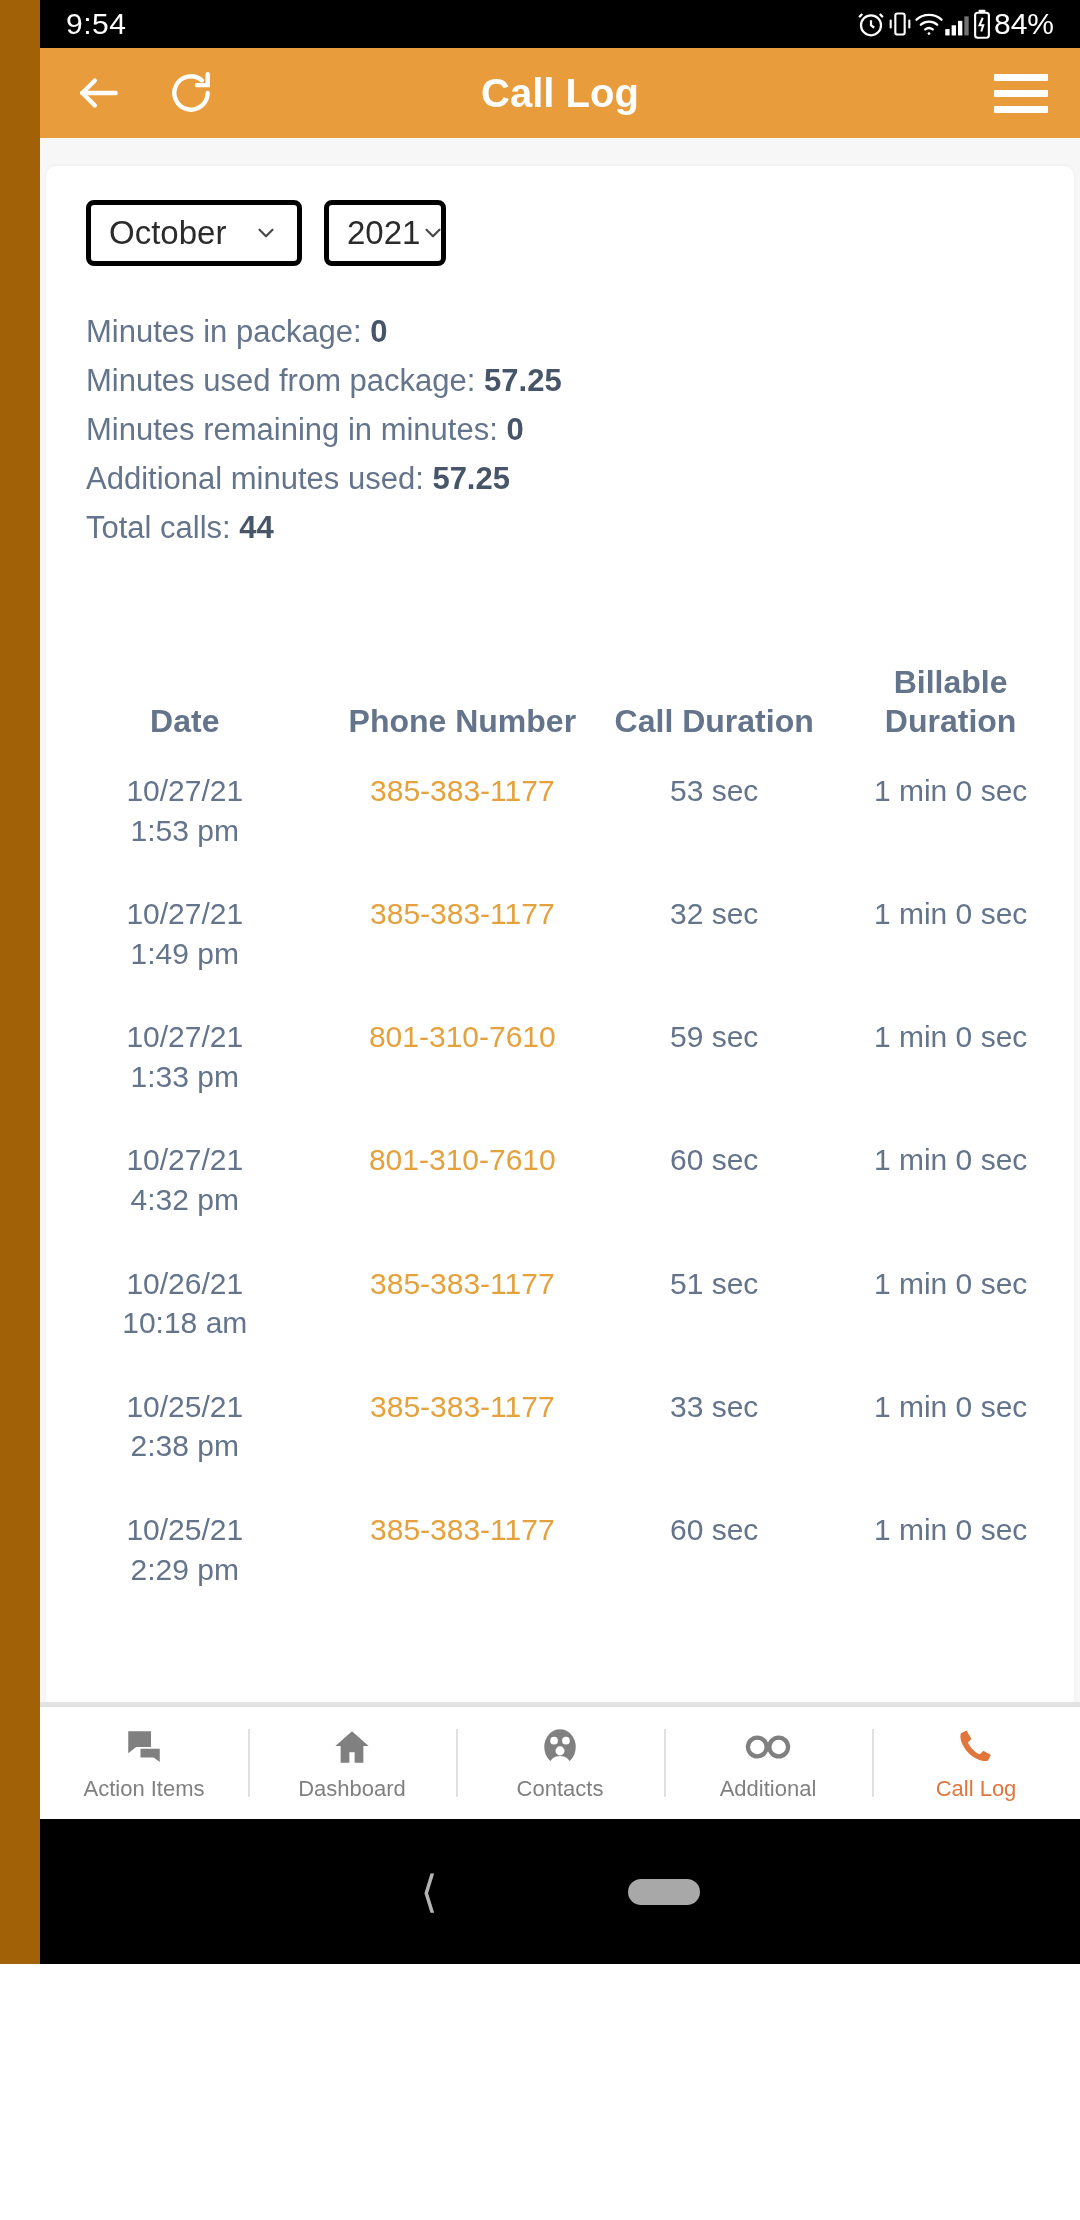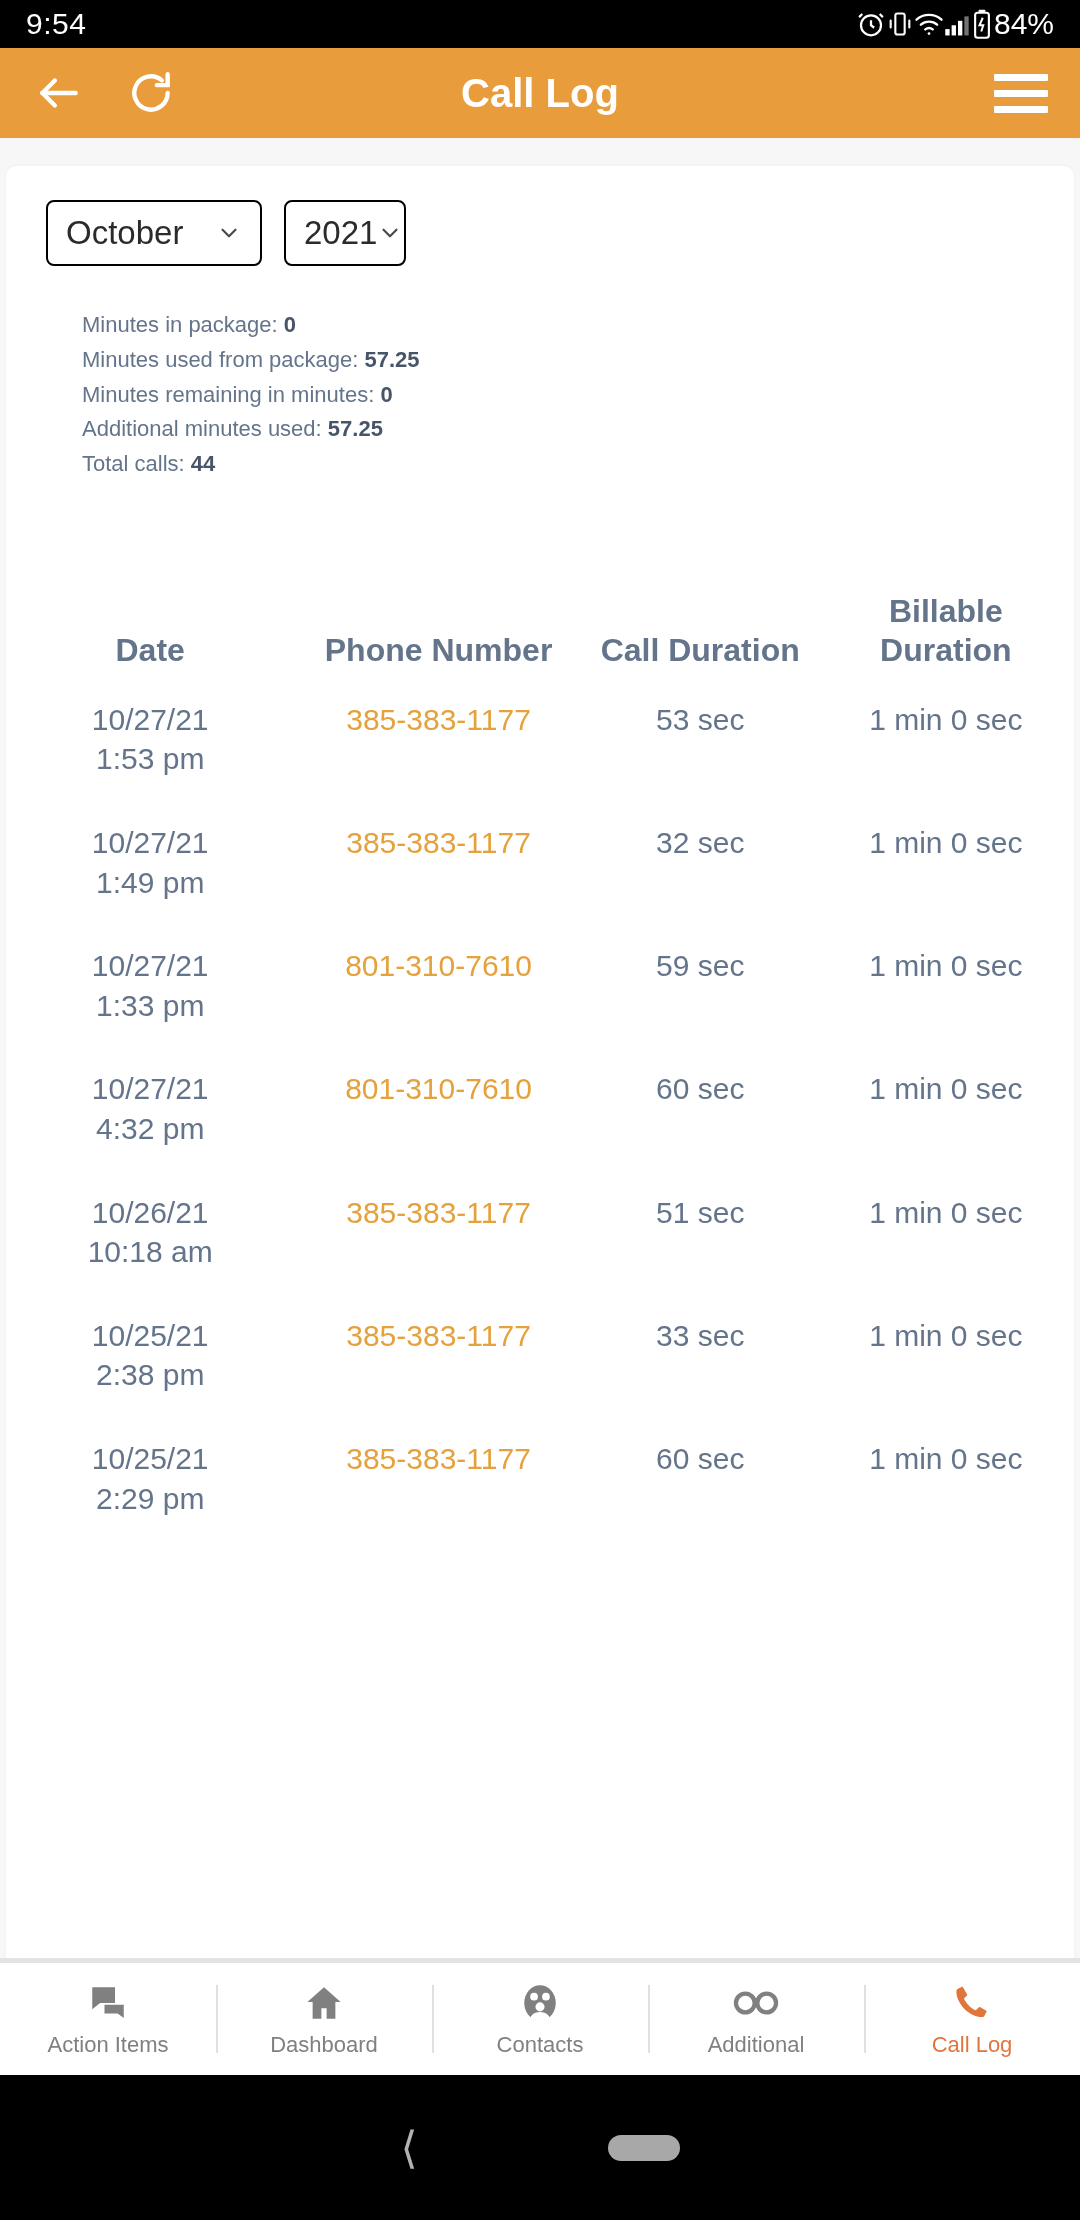--- a/index.html
+++ b/index.html
@@ -2,21 +2,21 @@
 <html><head>
 <meta charset="utf-8">
 <style>
   * { margin:0; padding:0; box-sizing:border-box; }
   html,body { width:1080px; height:2220px; }
   body {
     font-family:"Liberation Sans", sans-serif;
     background:#ffffff;
     overflow:hidden;
   }
-  .phone { position:relative; width:1080px; height:2220px; display:flex; flex-direction:column; background:#8b5cf6; }
+  .phone { position:relative; width:1080px; height:1964px; display:flex; flex-direction:column; background:#a16207;padding-left:40px; }
 
   
   .statusbar {
     height:48px; background:#000; color:#fff;
     display:flex; align-items:center; justify-content:space-between;
     padding:0 26px; flex:0 0 48px;
   }
   .sb-time { font-size:30px; font-weight:400; letter-spacing:.5px; }
   .sb-right { display:flex; align-items:center; }
   .sb-right svg { display:block; }
@@ -39,29 +39,29 @@
   
   .scroll-area { flex:1; position:relative; background:#f7f7f7; overflow:hidden; padding-top:28px; }
   .card {
     background:#fff; border-radius:10px 10px 0 0; margin:0 6px;
     min-height:100%; padding:34px 0 0 0;
     box-shadow:0 -1px 3px rgba(0,0,0,.04);
   }
 
   .filters { display:flex; gap:22px; padding:0 40px; }
   .select {
-    position:relative; border:2px solid #000000; border-radius:8px; background:#fff;
+    position:relative; border:5px solid #000000; border-radius:8px; background:#fff;
     height:66px; display:flex; align-items:center; padding:0 18px; color:#2b2b2b; font-size:33px;
   }
   .select.month { width:216px; justify-content:space-between; }
   .select.year  { width:122px; justify-content:space-between; padding-right:12px;}
   .chev { width:26px; height:26px; flex:0 0 26px; }
 
   .summary { padding:42px 40px 0 40px; }
-  .summary-line { font-size:22px; color:#64748b; line-height:1.58; white-space:nowrap;margin-left:36px; }
+  .summary-line { font-size:31px; color:#64748b; line-height:1.58; white-space:nowrap; }
   .summary-line b { color:#475569; font-weight:bold; }
 
   
   .calls-table { width:100%; margin-top:110px; border-collapse:collapse; table-layout:fixed; }
   .calls-table th {
     font-size:32px; font-weight:bold; color:#64748b;
     vertical-align:bottom; padding:0 6px 8px 6px; line-height:1.22;
   }
   .calls-table td {
     font-size:30px; color:#64748b; text-align:center;

